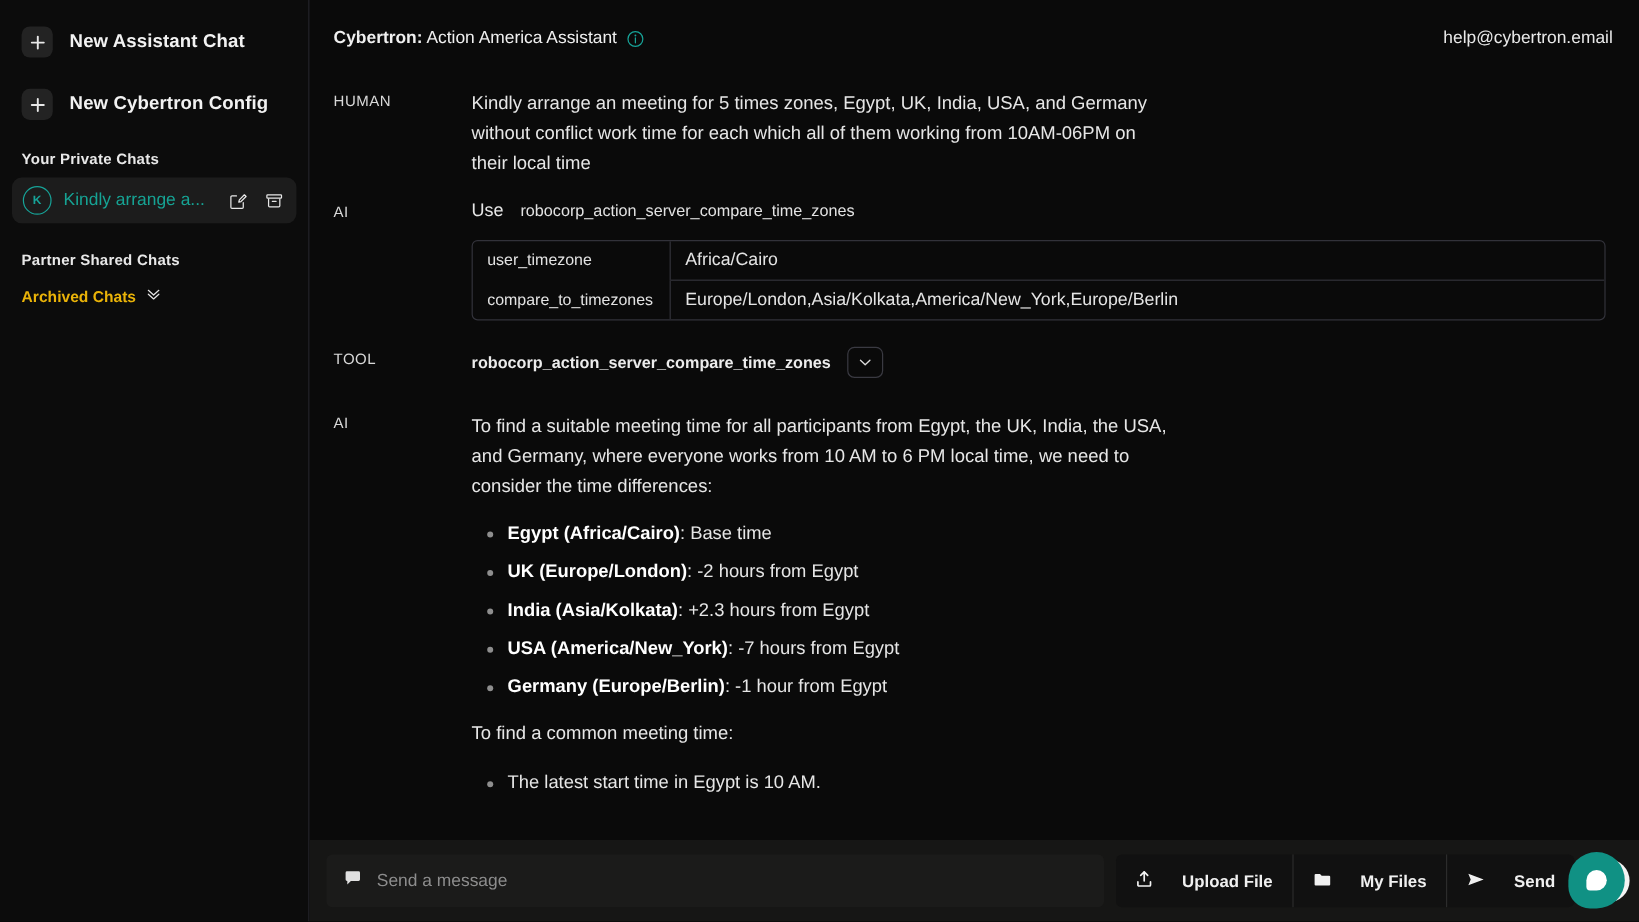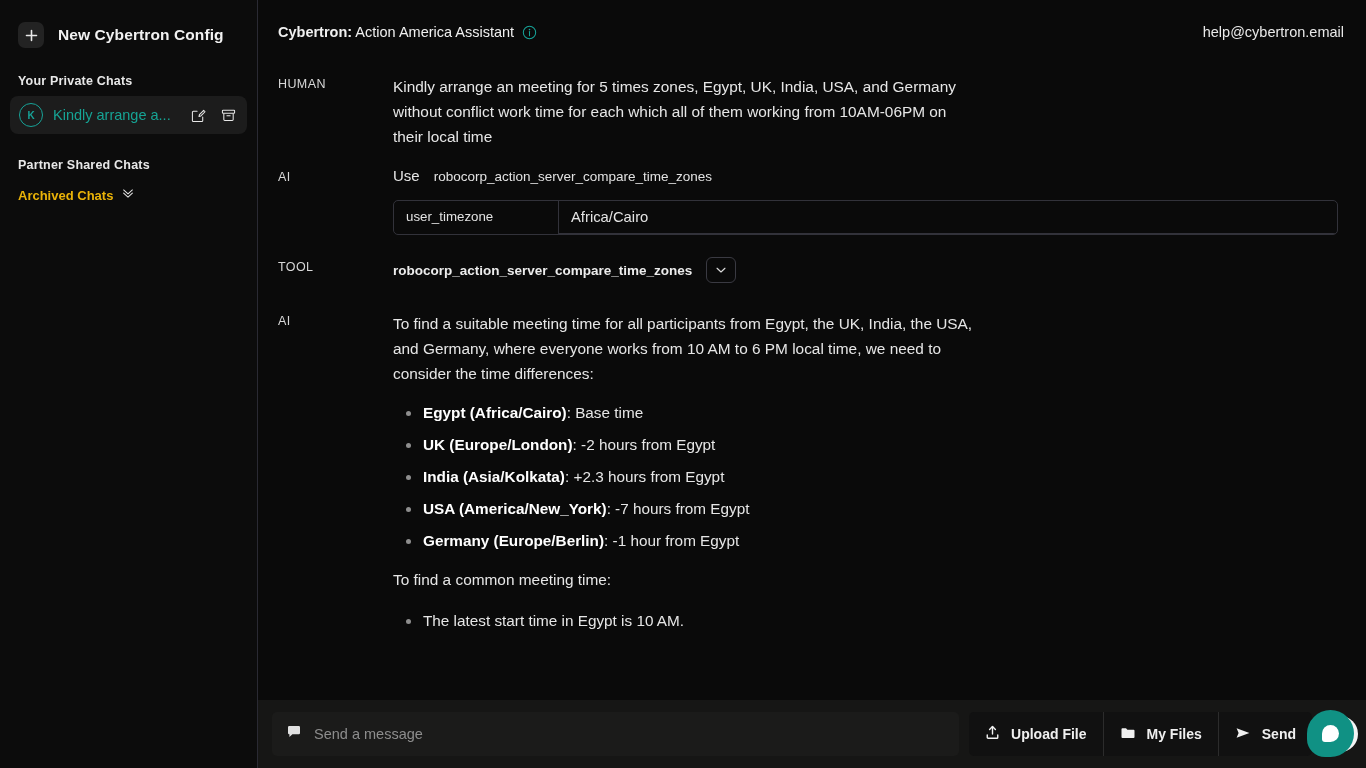--- a/index.html
+++ b/index.html
@@ -144,21 +144,21 @@
     flex: 1 1 auto; height: 44px; background: #1b1b1a; border-radius: 5px;
     display: flex; align-items: center; gap: 12px; padding: 0 14px;
     margin-right: 10px; cursor: text;
   }
   .input-ph { font-size: 14.5px; color: #8d8d8d; }
   .actions {
     display: flex; align-items: center; height: 44px;
     background: #111111; border-radius: 5px; margin-right: 10px;
   }
   .action-btn {
-    display: flex; align-items: center; gap: 11px;
+    display: flex; align-items: center; gap: 24px;
     padding: 0 16px; height: 44px; cursor: pointer;
     font-size: 14px; font-weight: bold; color: #f0f0f0;
     border-right: 1px solid #2c2c2c;
   }
   .action-btn:last-child { border-right: none; }
   .mic-btn {
     width: 36px; height: 36px; flex: 0 0 36px; border-radius: 50%;
     background: #f4f4f4; display: flex; align-items: center; justify-content: center;
     cursor: pointer; margin-right: 10px;
   }
@@ -174,20 +174,28 @@
     border-radius: 50% 50% 50% 3px;
   }
 </style>
 </head>
 <body>
 
 <div class="app">
 
   <aside class="sidebar">
 
+    <div class="new-btn">
+      <span class="plus-box">
+        <svg width="13" height="13" viewBox="0 0 13 13">
+            <path d="M6.5 1.5v10M1.5 6.5h10" stroke="#e8e8e8" stroke-width="1.6" stroke-linecap="round"></path>
+          </svg>
+      </span>
+      <span class="new-btn-label">New Assistant Chat</span>
+    </div>
 
     <div class="new-btn">
       <span class="plus-box">
         <svg width="13" height="13" viewBox="0 0 13 13">
             <path d="M6.5 1.5v10M1.5 6.5h10" stroke="#e8e8e8" stroke-width="1.6" stroke-linecap="round"></path>
           </svg>
       </span>
       <span class="new-btn-label">New Cybertron Config</span>
     </div>
 
@@ -257,20 +265,24 @@
         <div class="body">
           <div class="use-line">
             <span class="use-word">Use</span>
             <span class="use-fn">robocorp_action_server_compare_time_zones</span>
           </div>
           <div class="args-table">
             <div class="args-row">
               <div class="args-key">user_timezone</div>
               <div class="args-val">Africa/Cairo</div>
             </div>
+            <div class="args-row">
+              <div class="args-key">compare_to_timezones</div>
+              <div class="args-val">Europe/London,Asia/Kolkata,America/New_York,Europe/Berlin</div>
+            </div>
           </div>
         </div>
       </div>
 
       <div class="msg" style="margin-bottom:28px">
         <div class="role">TOOL</div>
         <div class="body">
           <div class="tool-row">
             <span class="tool-name">robocorp_action_server_compare_time_zones</span>
             <span class="chev-btn">

